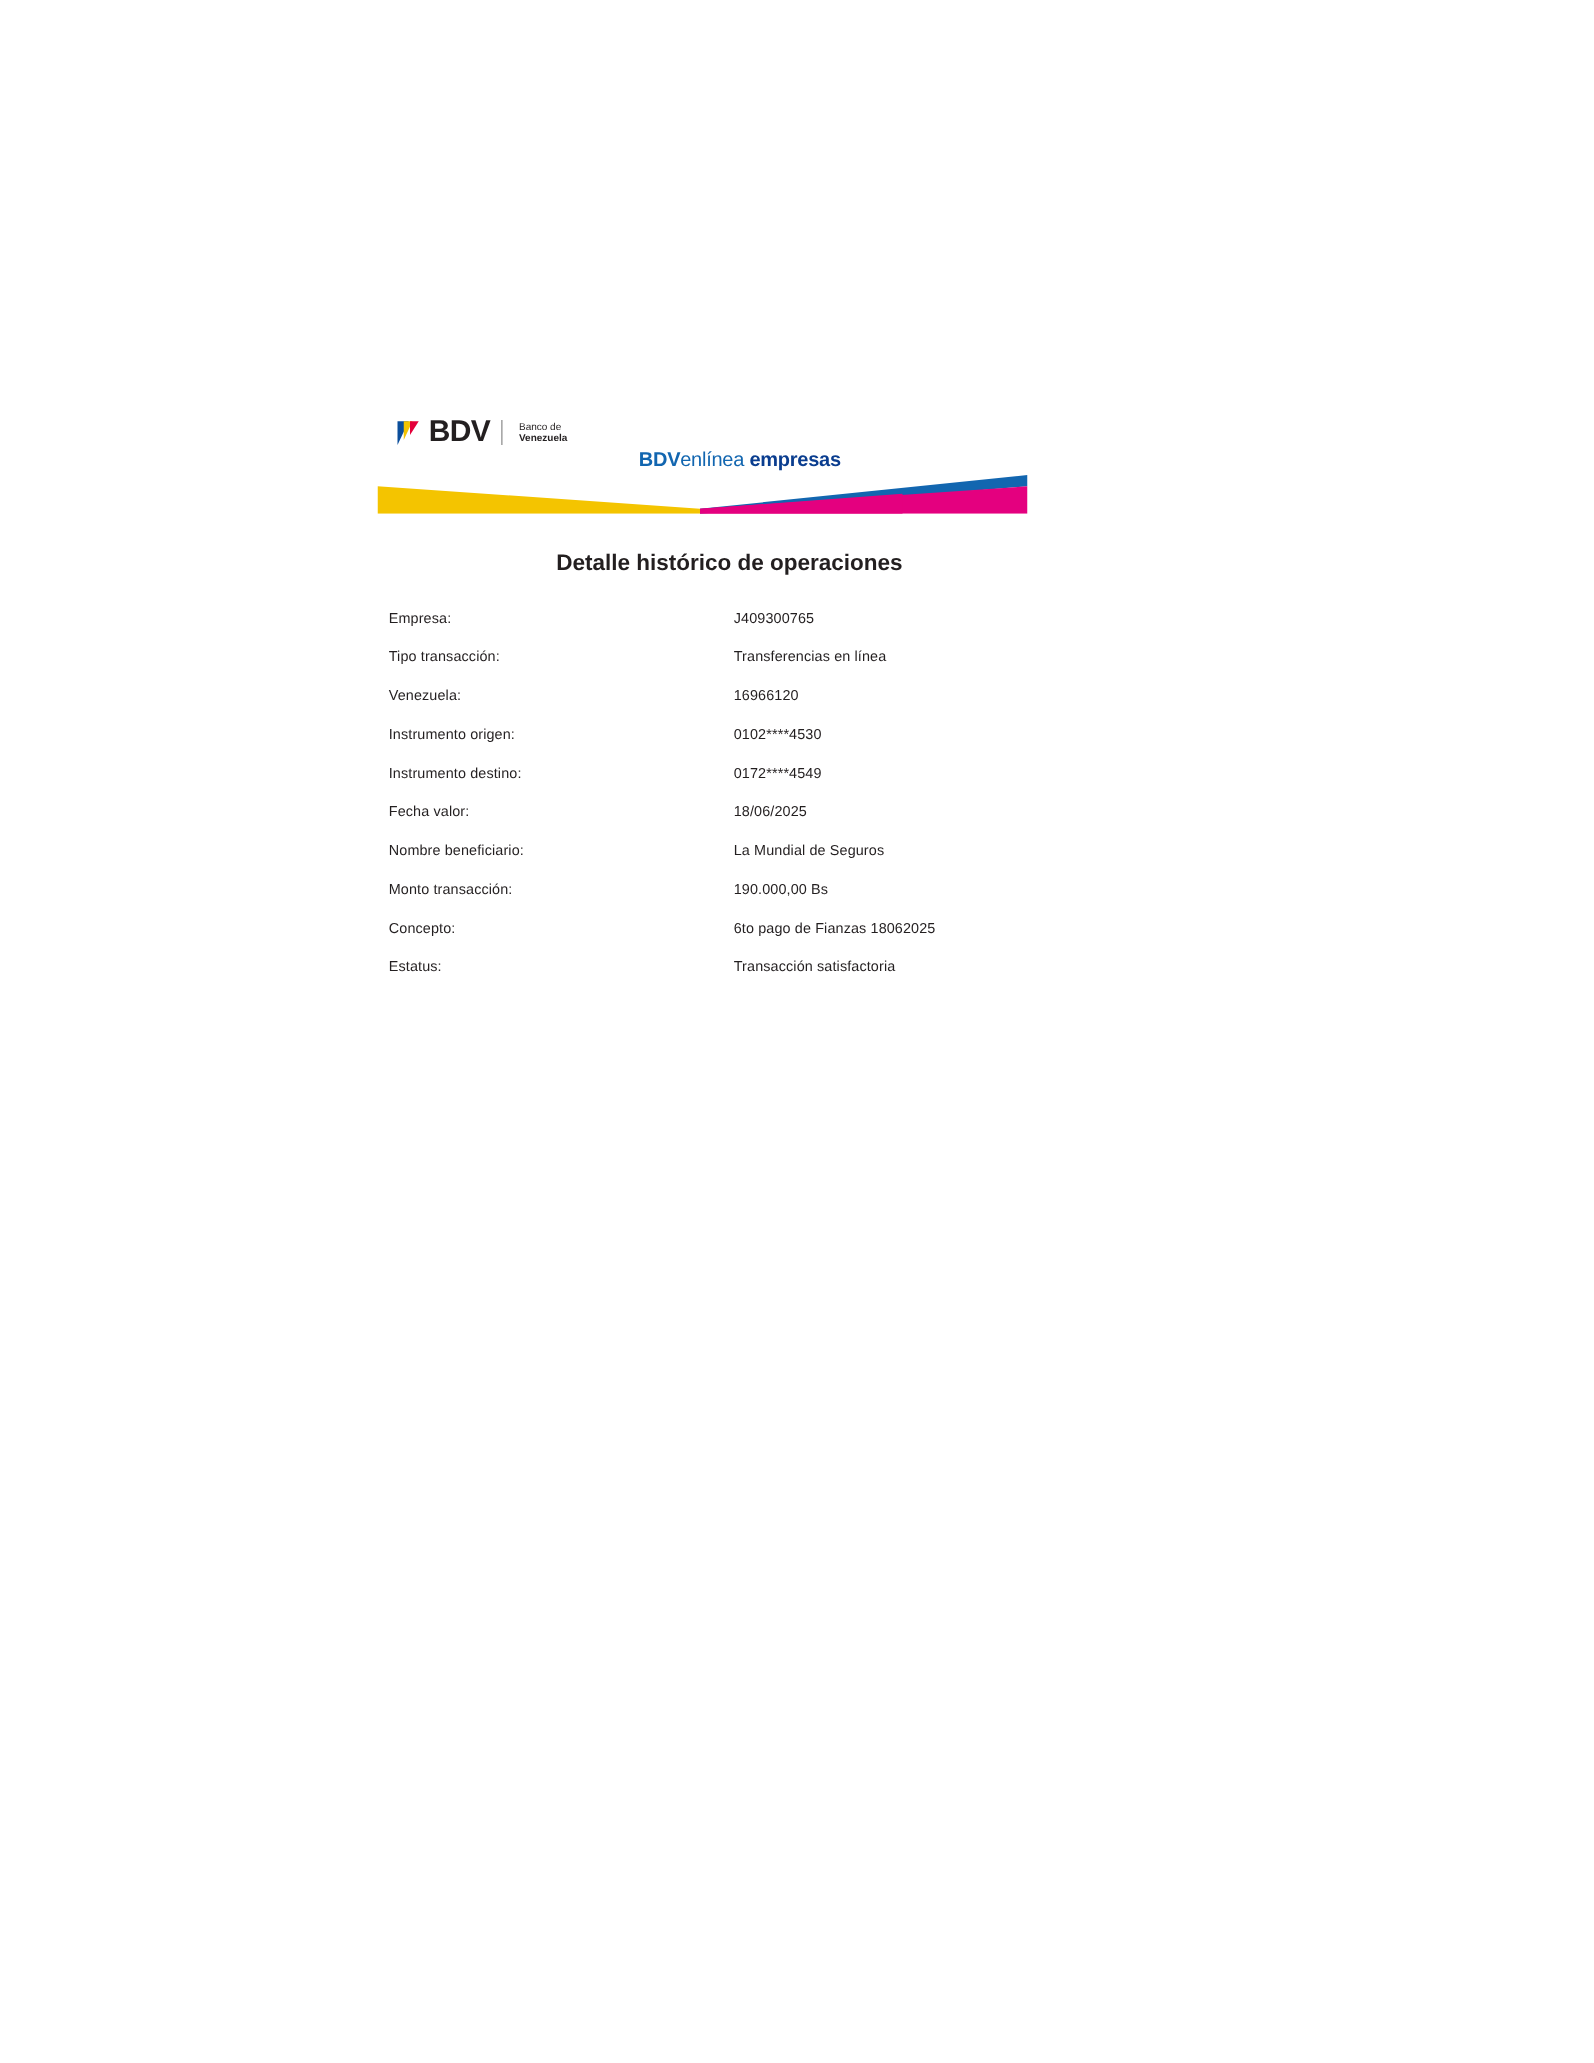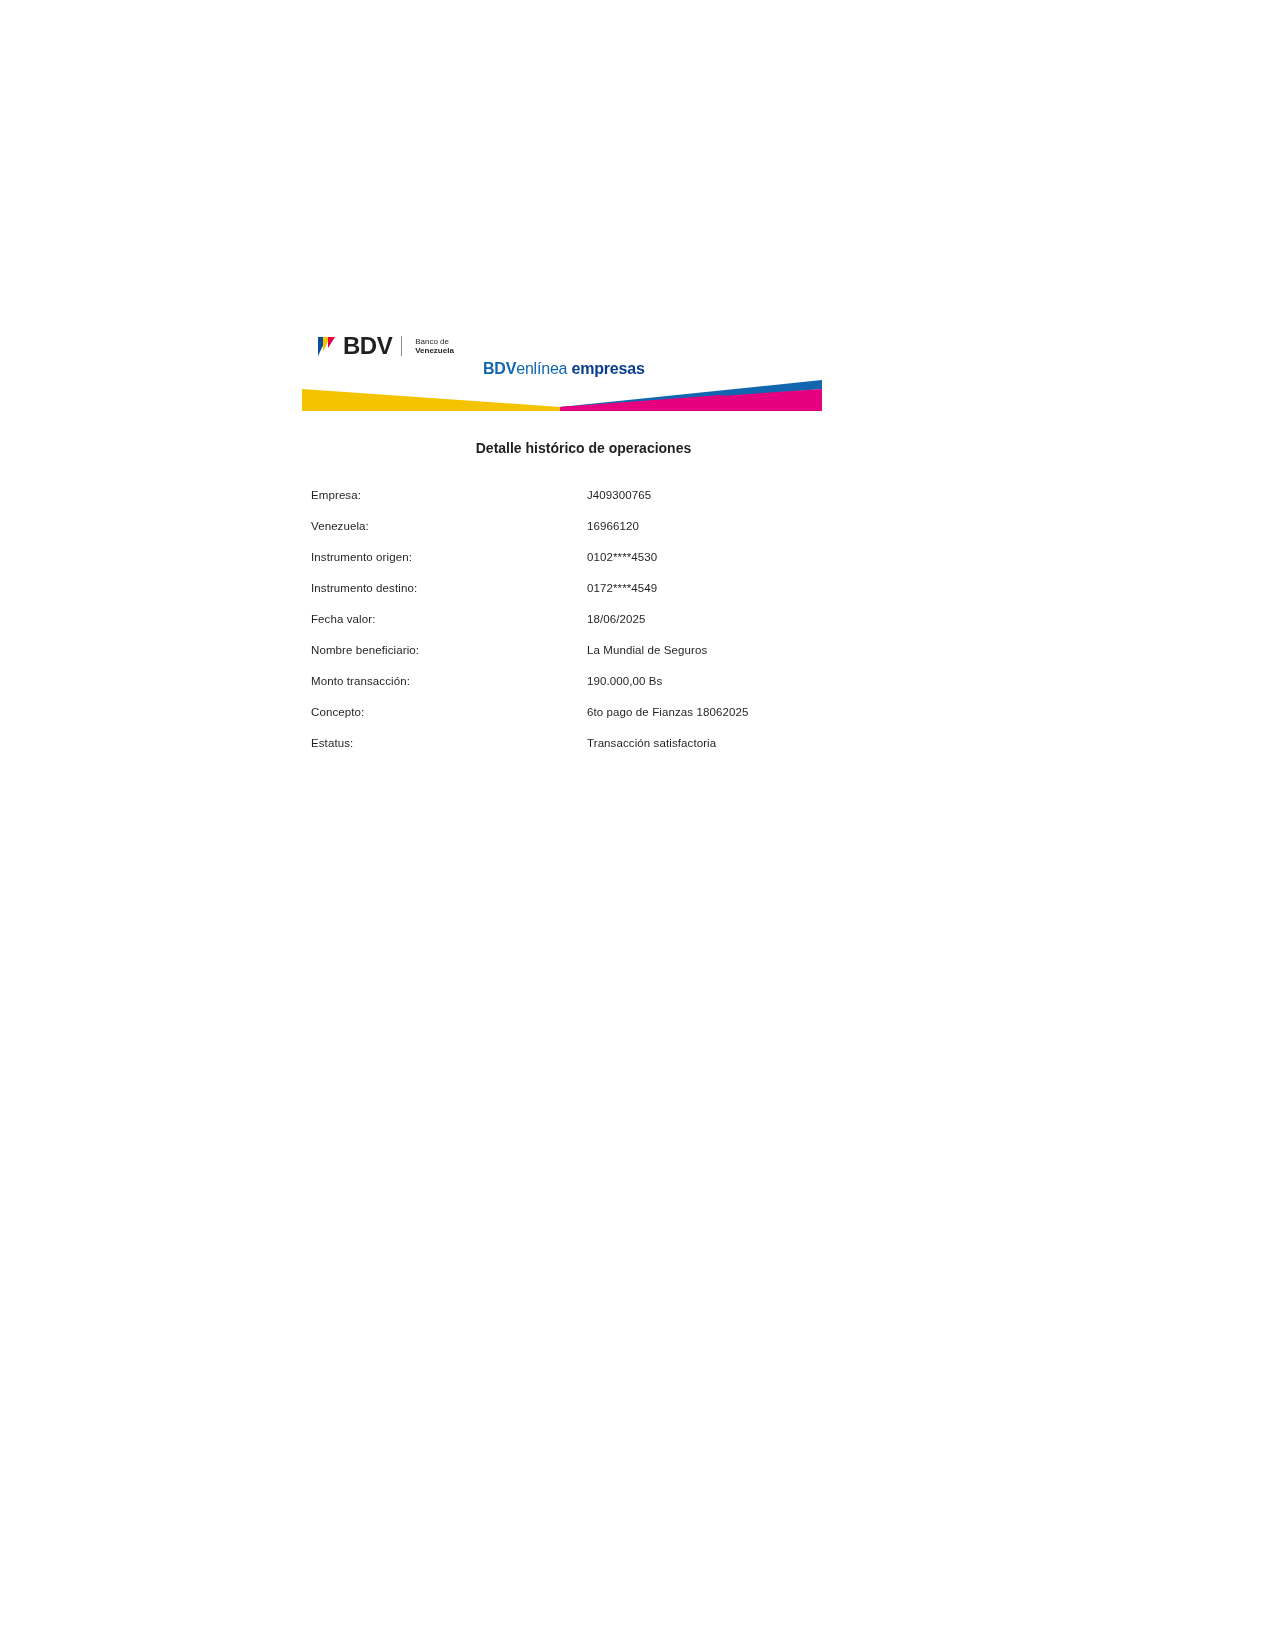--- a/index.html
+++ b/index.html
@@ -74,21 +74,21 @@
   }
   .logo-sub {
     font-size: 8px;
     line-height: 9.5px;
     color: #231f20;
   }
   .logo-sub .l2 { font-weight: bold; }
 
   .brand-line {
     position: absolute;
-    left: 483px;
+    left: 511px;
     top: 360px;
     font-size: 16px;
     font-weight: bold;
     color: #1266b0;
     letter-spacing: -0.2px;
   }
   .brand-line .thin {
     font-weight: normal;
     color: #1266b0;
   }
@@ -106,21 +106,21 @@
     height: 34px;
   }
 
   
   .doc-title {
     position: absolute;
     left: 0;
     top: 440px;
     width: 1275px;
     text-align: center;
-    font-size: 14px;
+    font-size: 18px;
     font-weight: bold;
     color: #231f20;
   }
   .doc-title-inner {
     display: inline-block;
     transform: translateX(-54px);
   }
 
   
   .details {
@@ -182,20 +182,24 @@
   <span class="doc-title-inner">Detalle histórico de operaciones</span>
 </div>
 
 <div class="details">
 
   <div class="row">
     <div class="label">Empresa:</div>
     <div class="value">J409300765</div>
   </div>
 
+  <div class="row">
+    <div class="label">Tipo transacción:</div>
+    <div class="value">Transferencias en línea</div>
+  </div>
 
   <div class="row">
     <div class="label">Venezuela:</div>
     <div class="value">16966120</div>
   </div>
 
   <div class="row">
     <div class="label">Instrumento origen:</div>
     <div class="value">0102****4530</div>
   </div>

